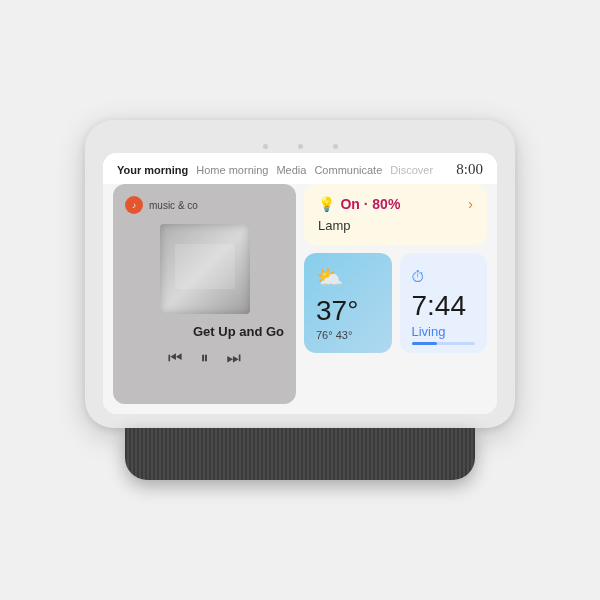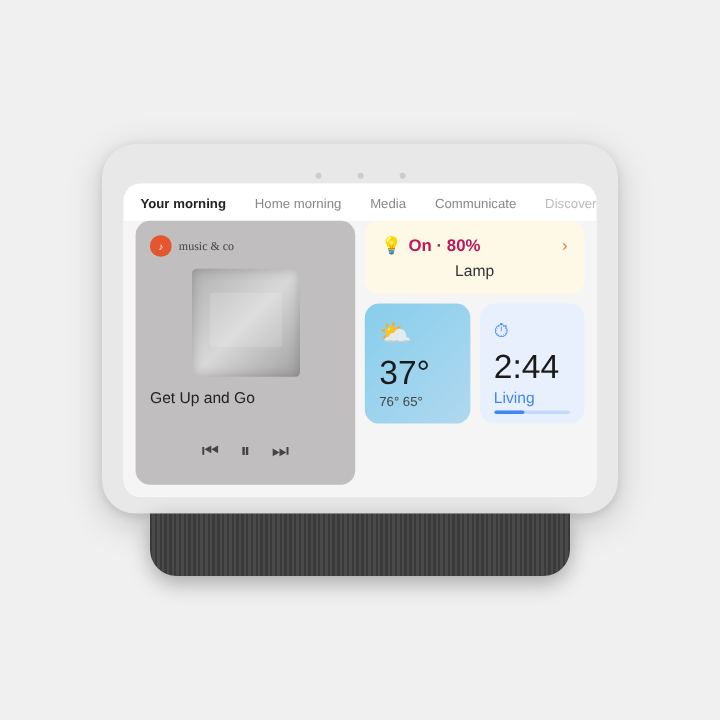--- a/index.html
+++ b/index.html
@@ -46,21 +46,21 @@
       height: 5px;
       background: #ccc;
       border-radius: 50%;
     }
 
     
     .nav-bar {
       display: flex;
       align-items: center;
       padding: 8px 14px 6px 14px;
-      gap: 24px;
+      gap: 8px;
       background: #fff;
     }
     .nav-item {
       font-size: 11px;
       color: #888;
       cursor: pointer;
       white-space: nowrap;
     }
     .nav-item.active {
       color: #222;
@@ -108,21 +108,20 @@
       display: flex;
       align-items: center;
       justify-content: center;
       font-size: 8px;
       color: white;
       font-weight: bold;
     }
     .music-source-label {
       font-size: 10px;
       color: #444;
-      font-family: Liberation Serif, serif;
     }
     .album-art {
       width: 90px;
       height: 90px;
       background: linear-gradient(135deg, #b0b0b0, #d8d8d8, #a0a0a0);
       border-radius: 4px;
       margin: 0 auto 10px auto;
       align-self: center;
       box-shadow: inset 0 0 10px rgba(0,0,0,0.2);
       position: relative;
@@ -131,24 +130,24 @@
     .album-art::after {
       content: '';
       position: absolute;
       top: 20px; left: 15px; right: 15px; bottom: 25px;
       background: rgba(255,255,255,0.15);
       border-radius: 2px;
     }
     .song-title {
       font-size: 13px;
       color: #222;
-      font-weight: 400;
-      text-align: left;
+      font-weight: 700;
+      text-align: right;
       width: 100%;
-      margin-bottom: 28px;
+      margin-bottom: 10px;
     }
     .controls {
       display: flex;
       align-items: center;
       justify-content: center;
       gap: 18px;
       width: 100%;
     }
     .ctrl-btn {
       font-size: 16px;
@@ -188,21 +187,20 @@
     }
     .lamp-chevron {
       font-size: 14px;
       color: #e07b39;
     }
     .lamp-name {
       font-size: 13px;
       color: #333;
       margin-top: 6px;
       font-weight: 500;
-      text-align: center;
     }
     .lamp-room {
       font-size: 11px;
       color: #888;
       margin-top: 2px;
     }
 
     
     .bottom-row {
       display: grid;
@@ -357,28 +355,28 @@
             <div class="lamp-name">Lamp</div>
           </div>
 
           <div class="bottom-row">
 
             <div class="weather-card">
               <div class="weather-icon-row">
                 <span class="weather-emoji">⛅</span>
               </div>
               <div class="weather-temp">37°</div>
-              <div class="weather-range">76° 65°</div>
+              <div class="weather-range">76° 43°</div>
             </div>
 
             <div class="timer-card">
               <div class="timer-icon-row">
                 <span class="timer-emoji">⏱</span>
               </div>
-              <div class="timer-time">2:44</div>
+              <div class="timer-time">7:44</div>
               <div class="timer-label">Living</div>
               <div class="timer-bar">
                 <div class="timer-bar-fill"></div>
               </div>
             </div>
           </div>
         </div>
       </div>
     </div>
   </div>

